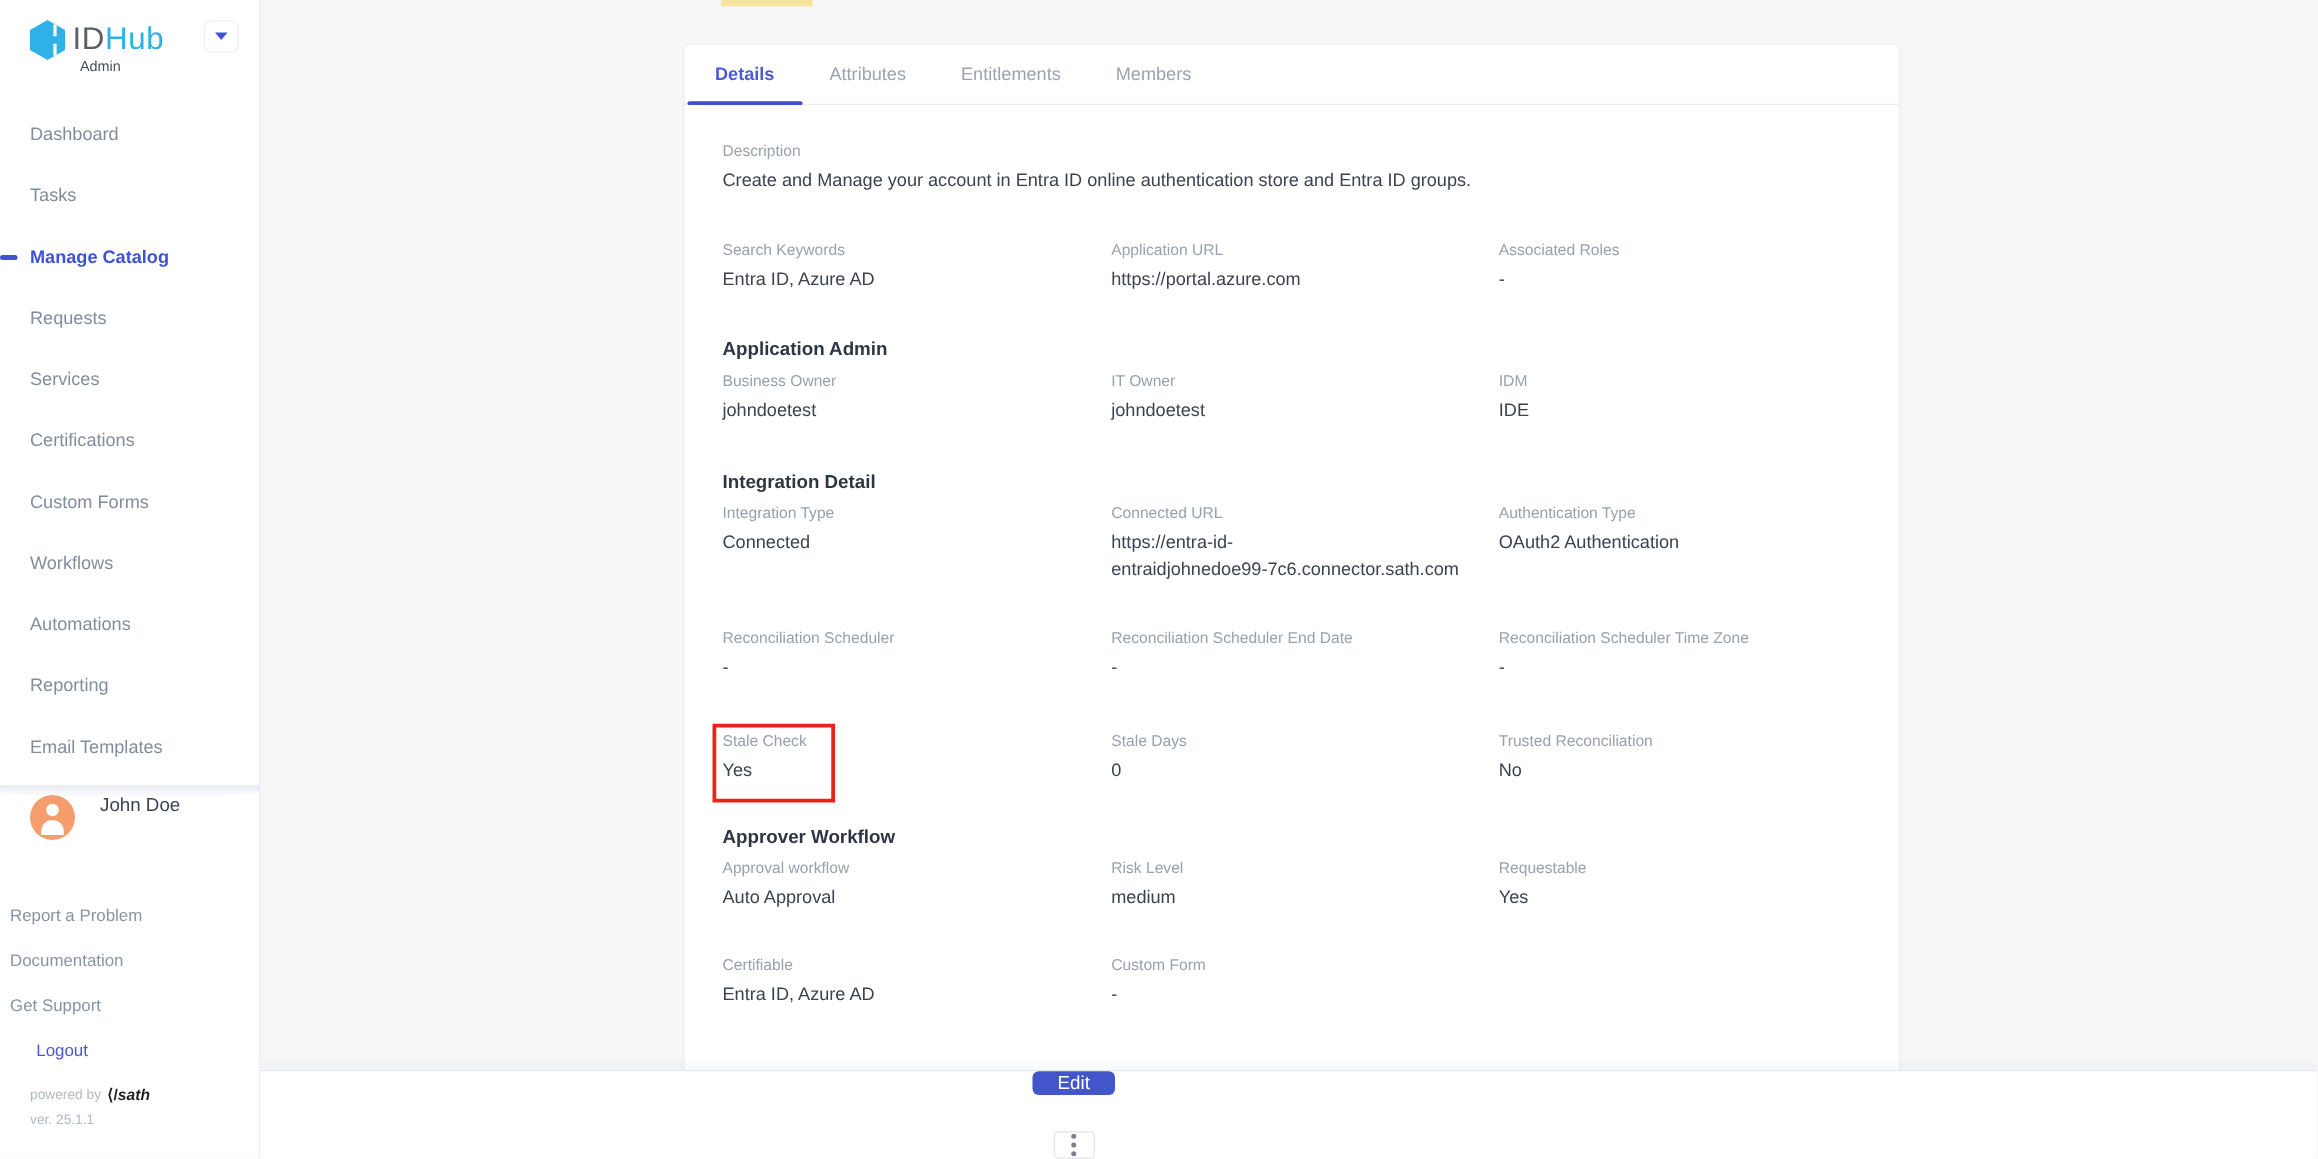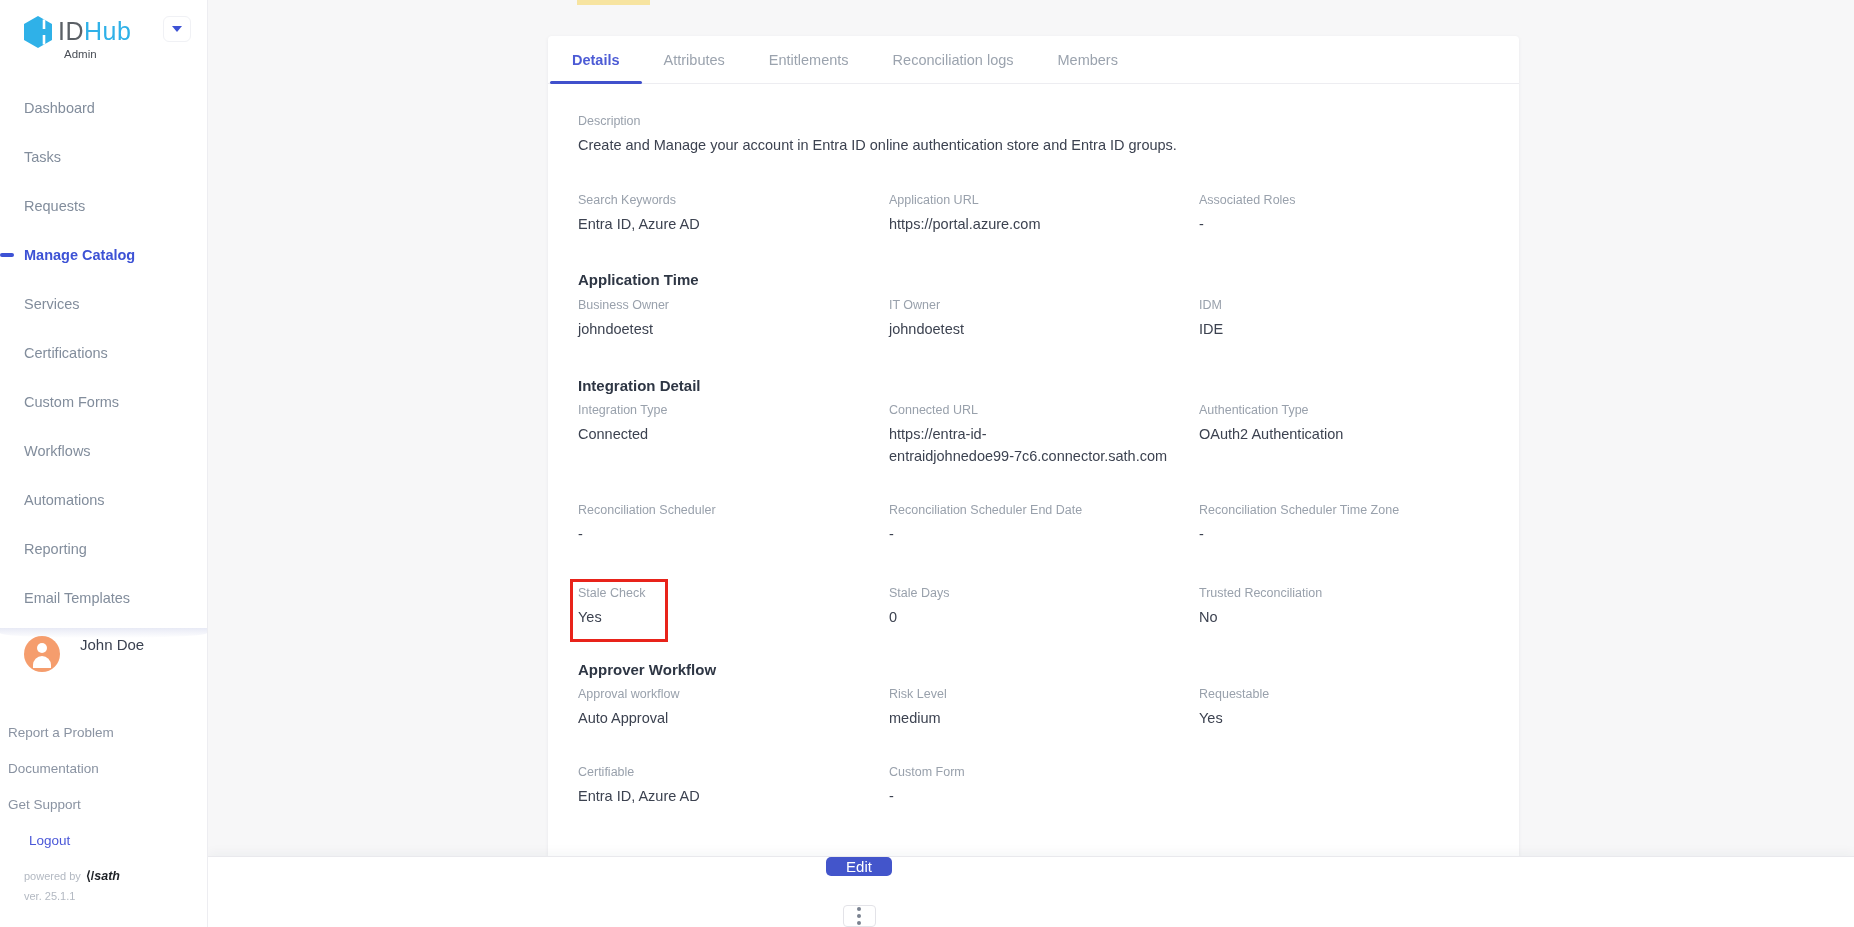--- a/index.html
+++ b/index.html
@@ -143,22 +143,22 @@
     <span class="brand"><span class="id">ID</span><span class="hub">Hub</span></span>
     <div class="admin-sub">Admin</div>
     <div class="chevron-btn">
       <span class="tri"></span>
     </div>
   </div>
 
   <ul class="nav">
     <li class="nav-item">Dashboard</li>
     <li class="nav-item">Tasks</li>
+    <li class="nav-item active">Manage Catalog</li>
     <li class="nav-item">Requests</li>
-    <li class="nav-item active">Manage Catalog</li>
     <li class="nav-item">Services</li>
     <li class="nav-item">Certifications</li>
     <li class="nav-item">Custom Forms</li>
     <li class="nav-item">Workflows</li>
     <li class="nav-item">Automations</li>
     <li class="nav-item">Reporting</li>
     <li class="nav-item">Email Templates</li>
   </ul>
 
   <div class="sidebar-divider"></div>
@@ -186,21 +186,20 @@
 </aside>
 
 <main class="main">
   <div class="top-strip"></div>
 
   <section class="card">
     <nav class="tabs">
       <div class="tab active">Details</div>
       <div class="tab">Attributes</div>
       <div class="tab">Entitlements</div>
-      <div class="tab">Reconciliation logs</div>
       <div class="tab">Members</div>
     </nav>
 
     <div class="card-body">
 
       <div class="field wide r-desc c1">
         <div class="lbl">Description</div>
         <div class="val">Create and Manage your account in Entra ID online authentication store and Entra ID groups.</div>
       </div>
 
@@ -210,21 +209,21 @@
       </div>
       <div class="field r1 c2">
         <div class="lbl">Application URL</div>
         <div class="val">https://portal.azure.com</div>
       </div>
       <div class="field r1 c3">
         <div class="lbl">Associated Roles</div>
         <div class="val">-</div>
       </div>
 
-      <h3 class="sec h-ao">Application Time</h3>
+      <h3 class="sec h-ao">Application Admin</h3>
       <div class="field r2 c1">
         <div class="lbl">Business Owner</div>
         <div class="val">johndoetest</div>
       </div>
       <div class="field r2 c2">
         <div class="lbl">IT Owner</div>
         <div class="val">johndoetest</div>
       </div>
       <div class="field r2 c3">
         <div class="lbl">IDM</div>

